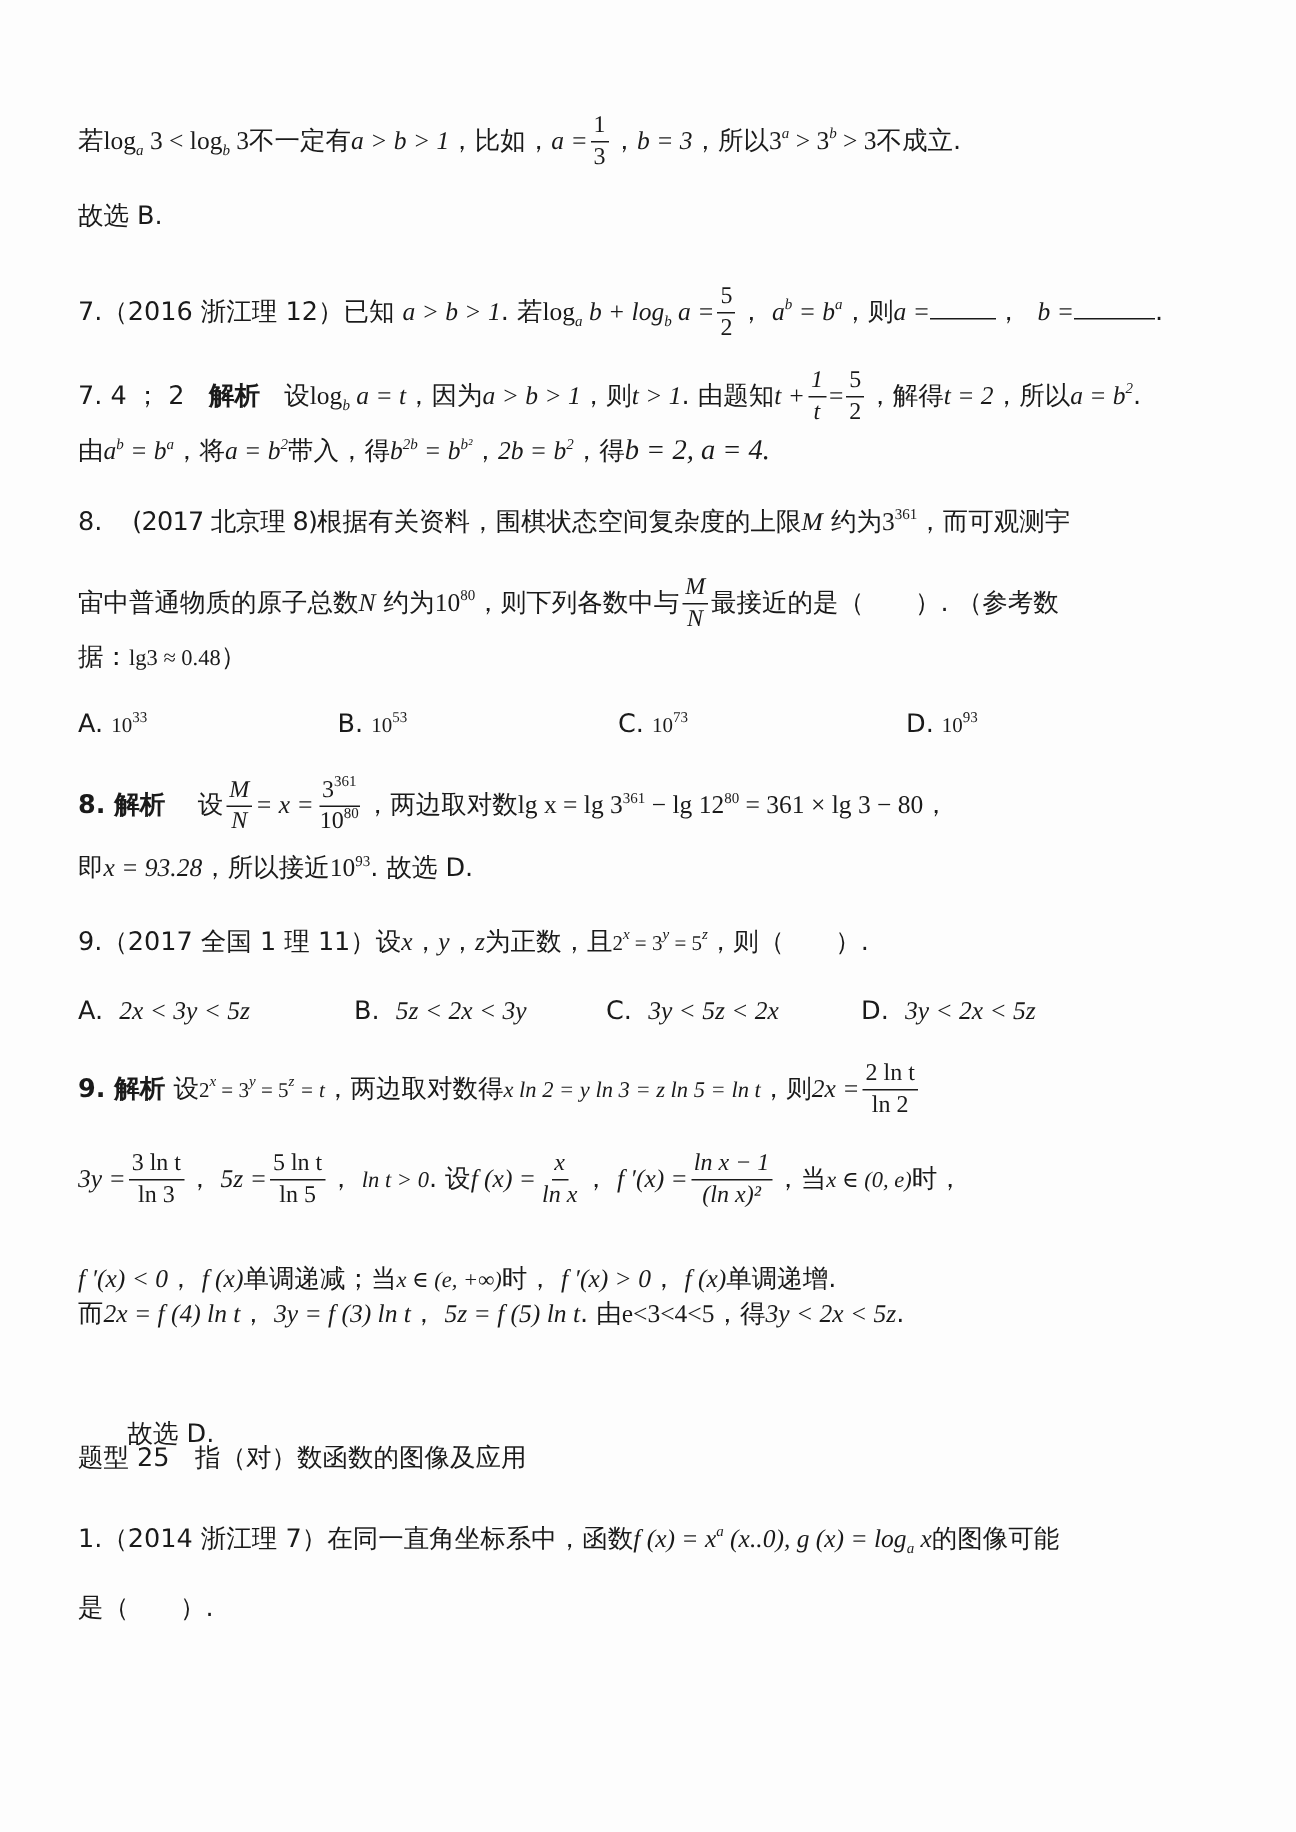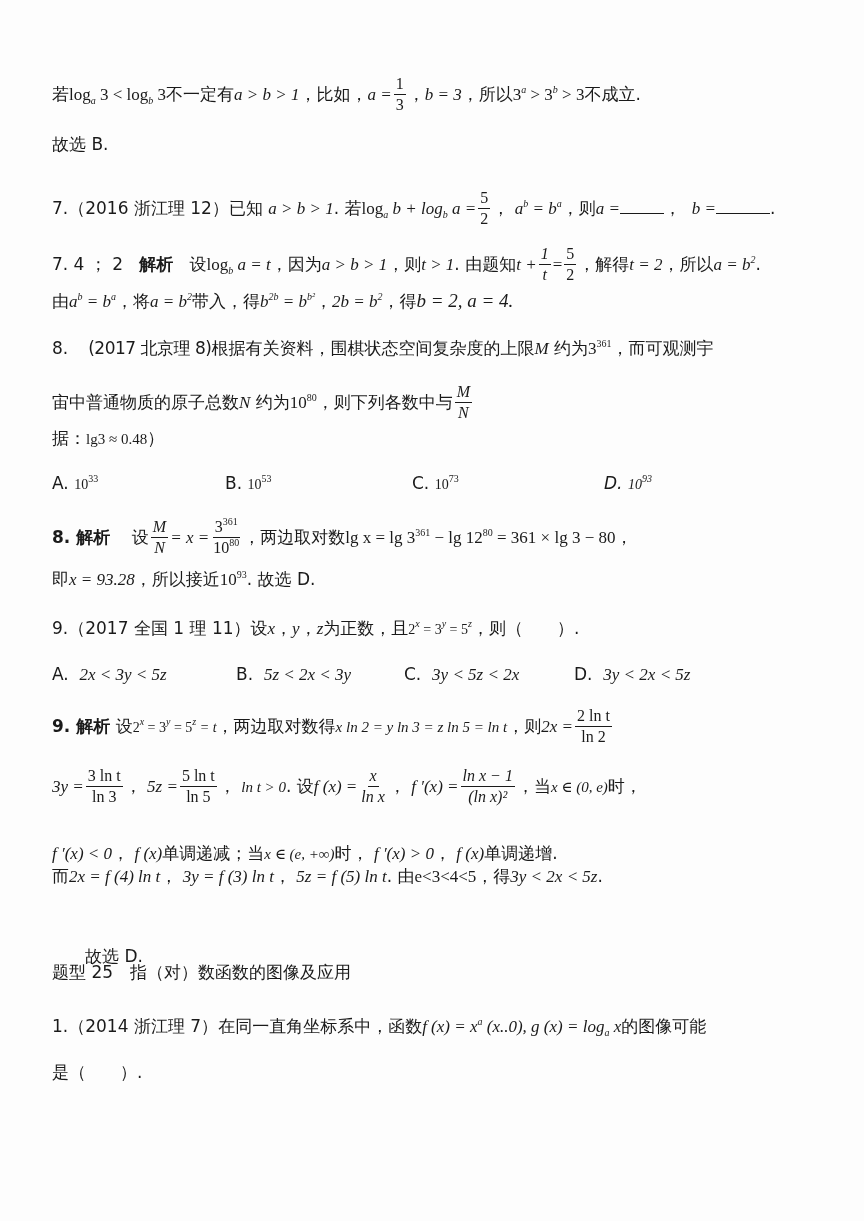--- a/index.html
+++ b/index.html
@@ -53,32 +53,32 @@
 </div>
 
 <div class="line" style="top:336px;">
   <span>8.</span><span class="narrow">(2017 北京理 8)</span><span>根据有关资料，围棋状态空间复杂度的上限</span><span class="m i">M</span><span> 约为</span><span class="m"><span>3</span><sup>361</sup></span><span>，而可观测宇</span>
 </div>
 
 <div class="line" style="top:382px;">
   <span>宙中普通物质的原子总数</span><span class="m i">N</span><span> 约为</span><span class="m"><span>10</span><sup>80</sup></span><span>，则下列各数中与</span><span class="frac i">
       <span class="num">M</span>
       <span class="den">N</span>
-    </span>
+    </span><span>最接近的是（　　）. （参考数</span>
 </div>
 
 <div class="line" style="top:426px;">
   <span>据：</span><span class="m" style="font-size:15px;">lg3 ≈ 0.48</span><span>）</span>
 </div>
 
 <div>
   <div class="opt" style="top:471px; left:52px;"><span>A.</span> <span class="m" style="font-size:14px;text-align:center;"><span>10</span><sup>33</sup></span></div>
   <div class="opt" style="top:471px; left:225px;"><span>B.</span> <span class="m" style="font-size:14px;"><span>10</span><sup>53</sup></span></div>
   <div class="opt" style="top:471px; left:412px;"><span>C.</span> <span class="m" style="font-size:14px;"><span>10</span><sup>73</sup></span></div>
-  <div class="opt" style="top:471px; left:604px;font-style:italic;"><span>D.</span> <span class="m" style="font-size:14px;"><span>10</span><sup>93</sup></span></div>
+  <div class="opt" style="top:471px; left:604px;"><span>D.</span> <span class="m" style="font-size:14px;"><span>10</span><sup>93</sup></span></div>
 </div>
 
 <div class="line" style="top:517px;">
   <span class="bold">8. 解析</span>&nbsp;&nbsp;&nbsp;&nbsp;<span>设</span><span class="frac i">
       <span class="num">M</span>
       <span class="den">N</span>
     </span><span class="m i">= x =</span><span class="frac">
       <span class="num"><span>3</span><sup>361</sup></span>
       <span class="den"><span>10</span><sup>80</sup></span>
     </span><span>，两边取对数</span><span class="m"><span>lg x = lg 3</span><sup>361</sup><span> − lg 12</span><sup>80</sup><span> = 361 × lg 3 − 80</span></span><span>，</span>

